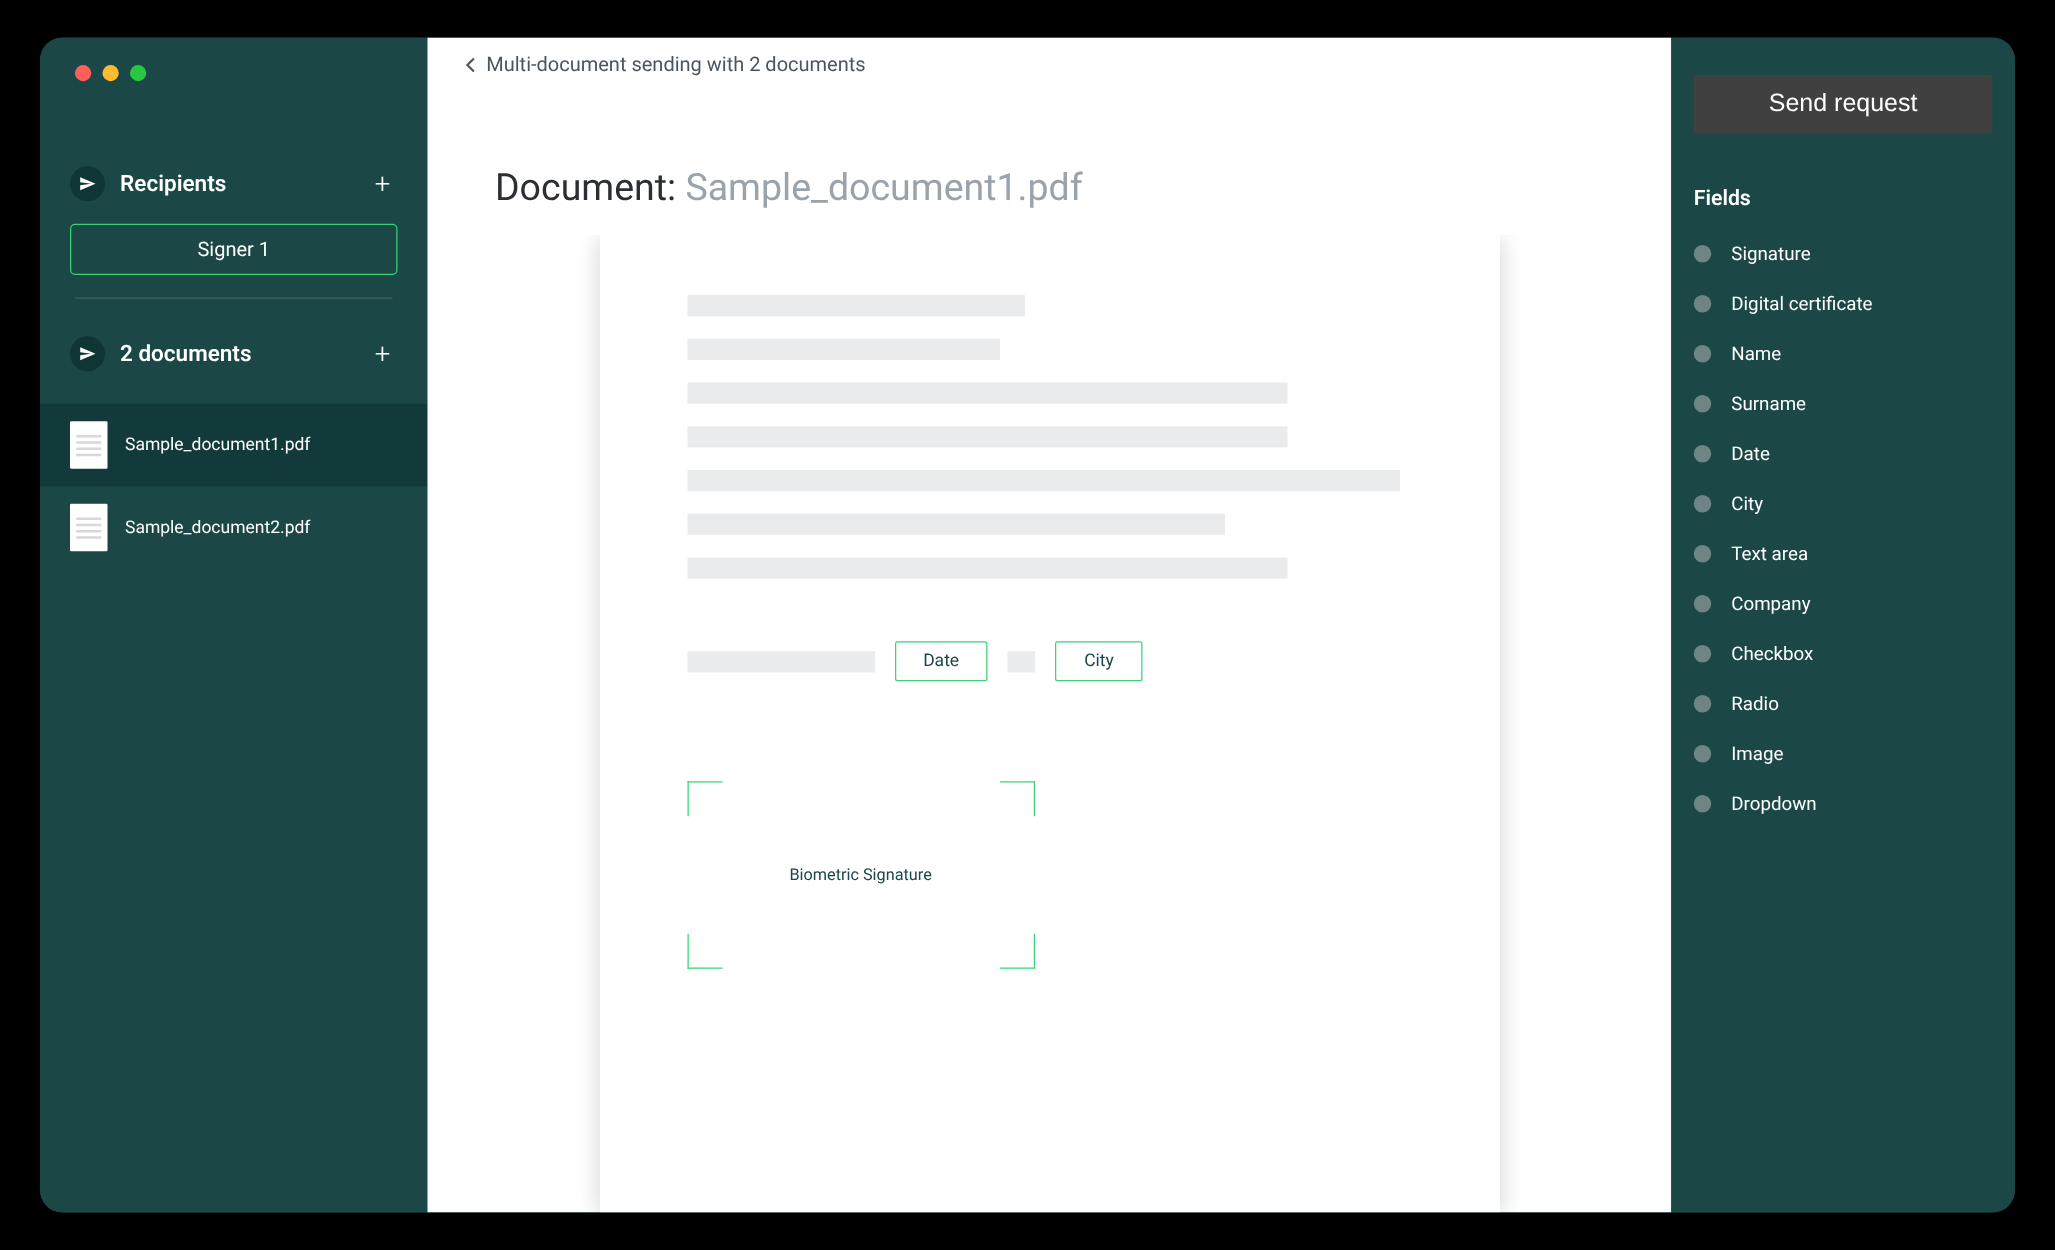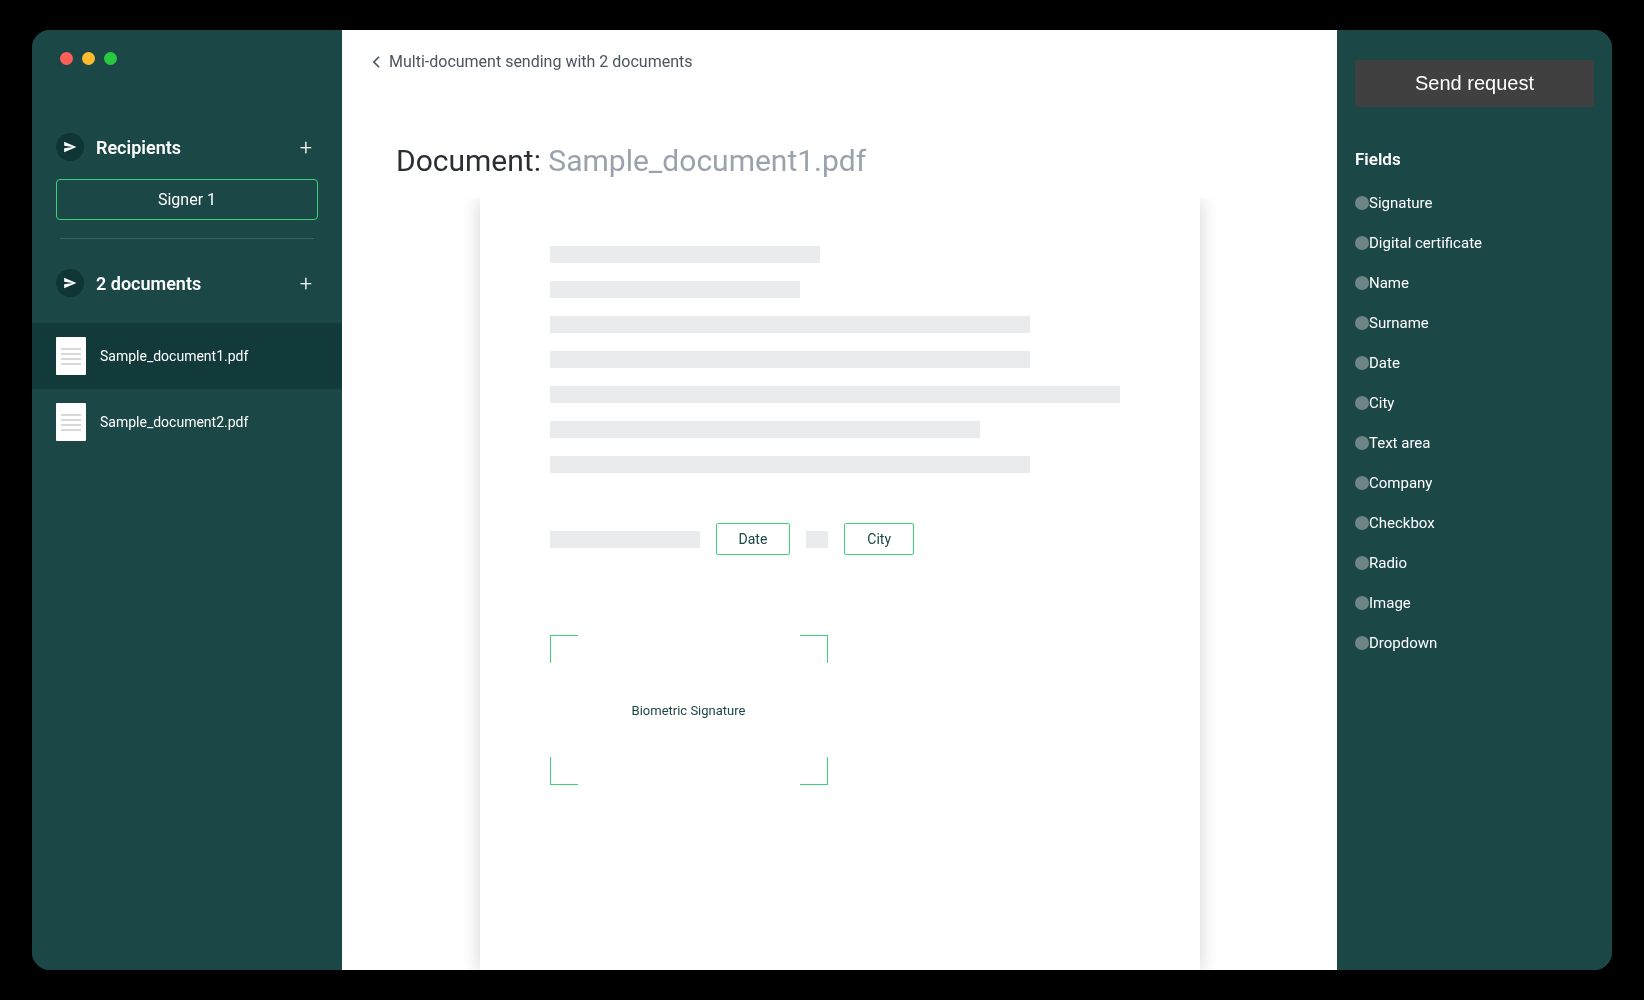--- a/index.html
+++ b/index.html
@@ -97,21 +97,21 @@
 .doc-name { color: #fff; font-size: 14px; line-height: 1.3; max-width: 160px; word-break: break-all; }
 
 .main {
   flex: 1;
   background: #fff;
   display: flex;
   flex-direction: column;
 }
 .breadcrumb {
   display: flex; align-items: center; gap: 8px;
-  padding: 22px 36px 0 30px;
+  padding: 12px 36px 0 30px;
   color: #4b5560; font-size: 16px;
   cursor: pointer;
 }
 .breadcrumb svg { width: 9px; height: 14px; stroke: #4b5560; fill: none; stroke-width: 2; }
 .doc-title {
   padding: 72px 4px 20px 54px;
   font-size: 30px; font-weight: 400; color: #2b2f33;
 }
 .doc-title .filename { color: #9aa2ac; }
 .page-wrap {
@@ -171,21 +171,21 @@
 }
 .send-btn {
   background: #404040; color: #fff; border: none; border-radius: 3px;
   font-size: 20px; padding: 12px 0; cursor: pointer; width: 100%;
   margin-top: 8px;
 }
 .fields-title {
   color: #fff; font-size: 17px; font-weight: 600; margin-top: 42px; margin-bottom: 14px;
 }
 .field-row {
-  display: flex; align-items: center; 
+  display: flex; align-items: center; gap: 16px;
   padding: 11px 0; cursor: grab;
 }
 .field-dot {
   width: 14px; height: 14px; border-radius: 50%; background: #6f8585;
 }
 .field-label { color: #fff; font-size: 15px; }
 </style>
 </head>
 <body>
 

